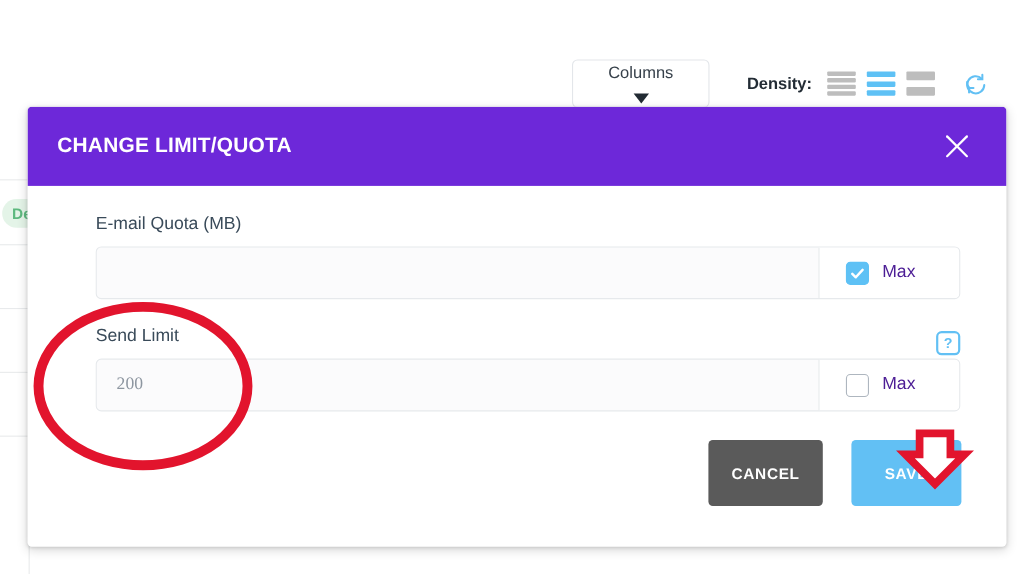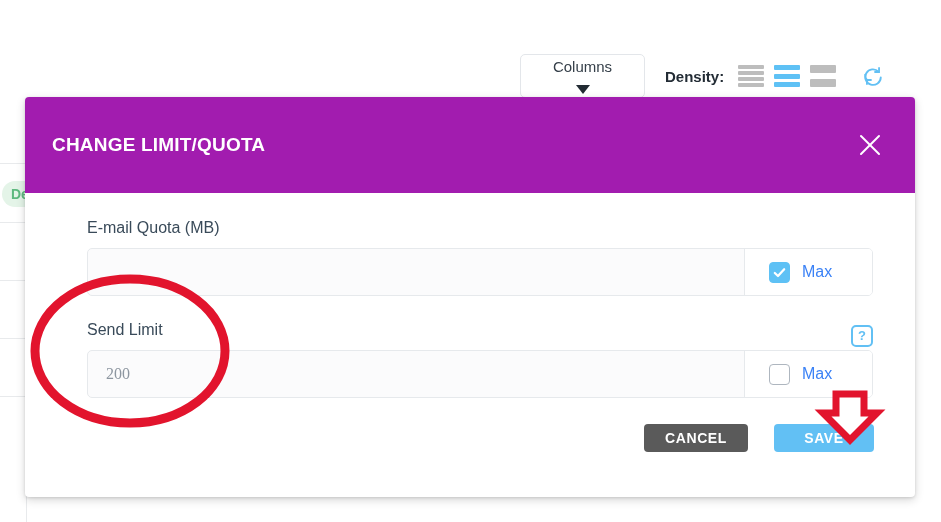--- a/index.html
+++ b/index.html
@@ -54,21 +54,21 @@
   .caret-down {
     width: 0; height: 0;
     border-left: 7px solid transparent;
     border-right: 7px solid transparent;
     border-top: 9px solid #222b33;
   }
 
   #density-group {
     display: flex;
     align-items: center;
-    margin-left: 20px;
+    margin-left: 34px;
     gap: 10px;
   }
   #density-label {
     font-size: 15px;
     font-weight: bold;
     color: #232c35;
     margin-right: 4px;
   }
   .density-icon {
     width: 26px;
@@ -131,22 +131,22 @@
     top: 97px;
     width: 890px;
     height: 400px;
     background: #ffffff;
     border-radius: 4px;
     box-shadow: 0 3px 10px rgba(0,0,0,0.16), 0 1px 3px rgba(0,0,0,0.12);
     overflow: hidden;
     z-index: 5;
   }
   #modal-header {
-    height: 96px;
-    background: #a21caf;
+    height: 72px;
+    background: #6d28d9;
     display: flex;
     align-items: center;
     justify-content: space-between;
     padding: 0 28px 0 27px;
     box-sizing: border-box;
   }
   #modal-title {
     color: #ffffff;
     font-size: 19px;
     font-weight: bold;
@@ -227,33 +227,33 @@
     height: 21px;
     border-radius: 4px;
     box-sizing: border-box;
     display: flex;
     align-items: center;
     justify-content: center;
     flex: 0 0 auto;
   }
   .checkbox.checked { background: #5ec1f5; border: 1px solid #5ec1f5; }
   .checkbox.unchecked { background: #ffffff; border: 1.5px solid #aeb6bf; }
-  .adornment-label { font-size: 16px; color: #3b82f6; }
+  .adornment-label { font-size: 16px; color: #4c1d95; }
 
   #field-send-limit { margin-top: 25px; }
 
   #modal-footer {
     display: flex;
     justify-content: flex-end;
     align-items: center;
     gap: 26px;
     padding: 26px 41px 0 0;
   }
   .modal-button {
-    height: 28px;
+    height: 60px;
     border: none;
     border-radius: 4px;
     color: #ffffff;
     font-size: 14px;
     font-weight: bold;
     letter-spacing: 0.6px;
     cursor: pointer;
     font-family: "Liberation Sans", sans-serif;
   }
   #cancel-button { width: 104px; background: #5a5a5a; }

